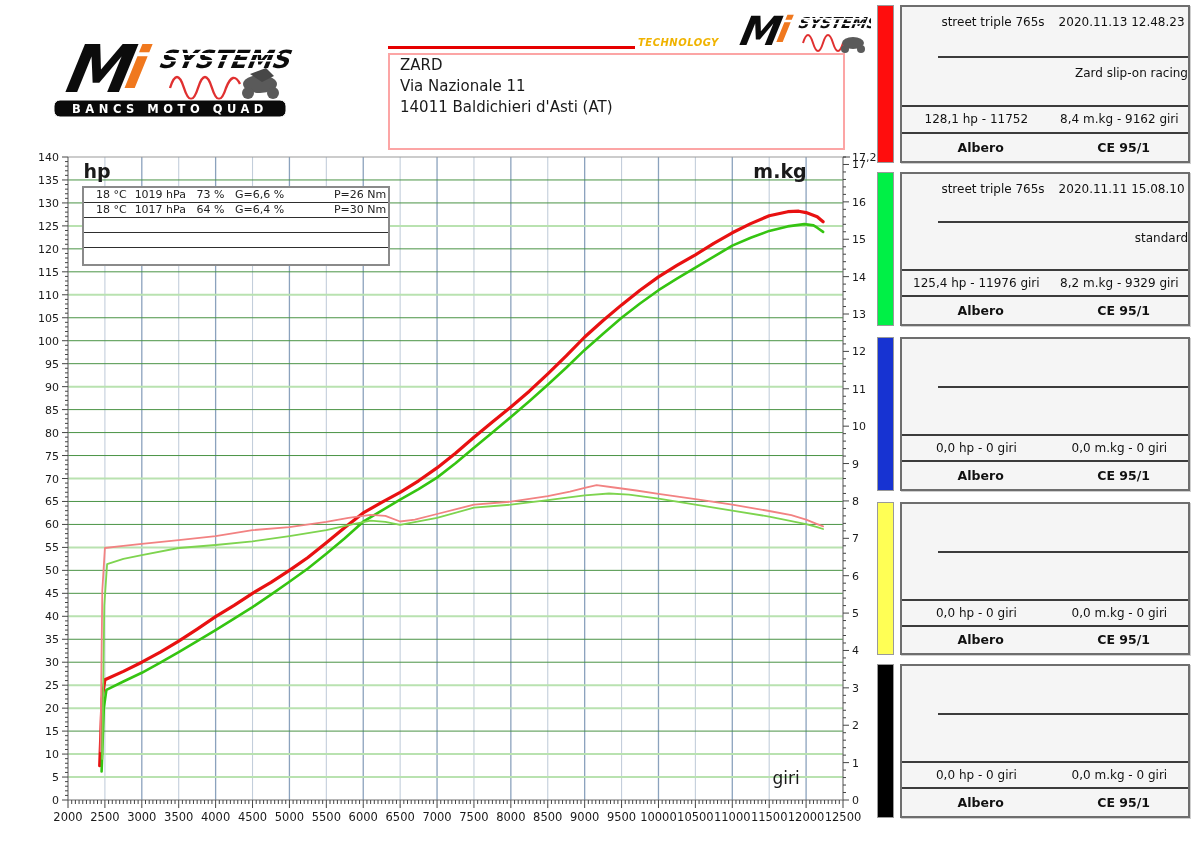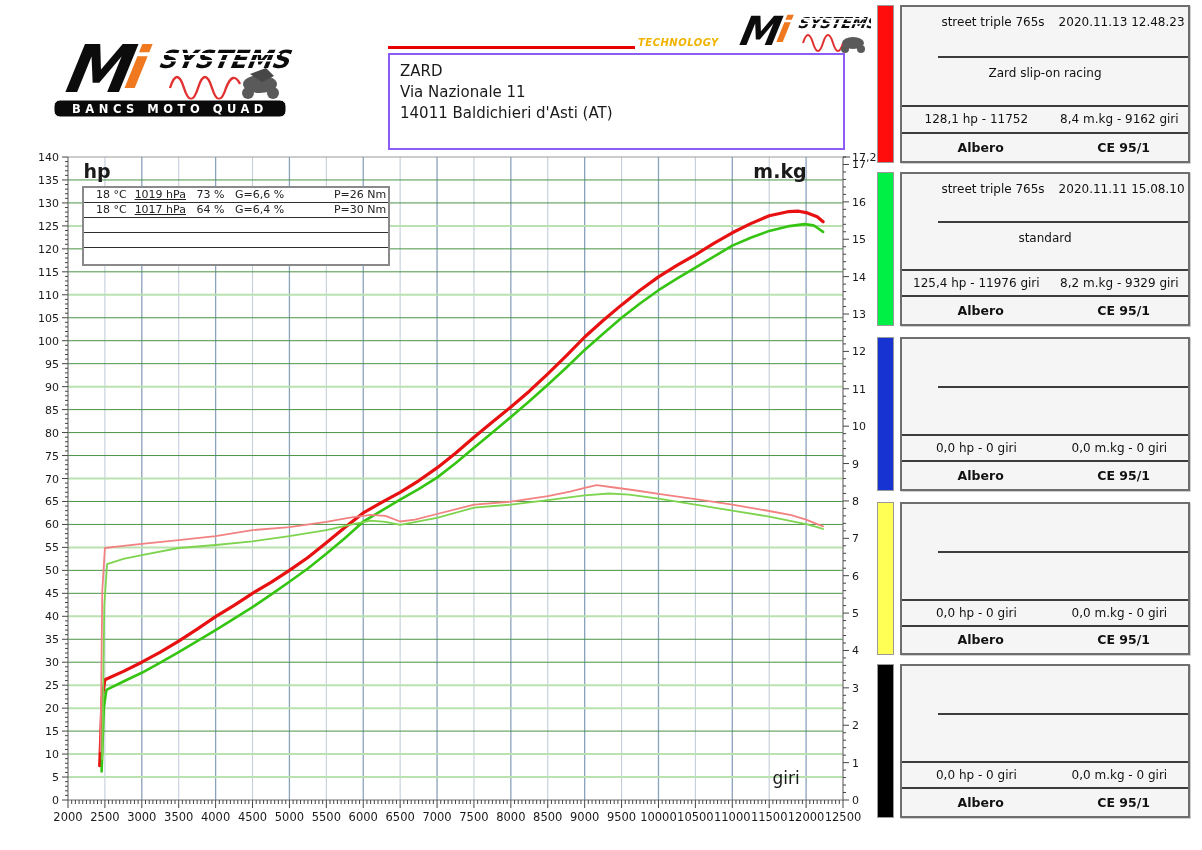--- a/index.html
+++ b/index.html
@@ -1,42 +1,42 @@
 <!DOCTYPE html>
 <html><head>
 <meta charset="utf-8">
 <style>
   html,body{margin:0;padding:0;background:#fff;}
   body{font-family:"DejaVu Sans","Liberation Sans",sans-serif;color:#111;}
   #page{position:relative;width:1202px;height:850px;background:#fff;overflow:hidden;}
 
   
   #logo-main{position:absolute;left:52px;top:26px;width:258px;height:96px;}
-  #client-box{position:absolute;left:388px;top:53px;width:457px;height:97px;border:2px solid #8b5cf6;background:#fff;box-sizing:border-box;padding:6px 10px;font-size:15px;line-height:21px;color:#1a1a1a;}
+  #client-box{position:absolute;left:388px;top:53px;width:457px;height:97px;border:2px solid #fca5a5;background:#fff;box-sizing:border-box;padding:0 10px;font-size:15px;line-height:21px;color:#1a1a1a;}
   #red-rule{position:absolute;left:388px;top:46px;width:247px;height:3px;background:#e60000;}
   #tech-label{position:absolute;left:638px;top:37px;font-size:10px;font-style:italic;font-weight:bold;color:#f0b300;letter-spacing:.5px;}
   #logo-small{position:absolute;left:731px;top:5px;width:140px;height:52px;}
 
   
   #chart-wrap{position:absolute;left:0;top:0;width:880px;height:850px;}
   #chart-svg{position:absolute;left:0;top:0;}
   #weather-box{position:absolute;left:82px;top:186px;width:308px;height:80px;border:2px solid #8a8a8a;background:#fff;box-sizing:border-box;}
   .wrow{height:15px;border-bottom:1px solid #2e2e2e;display:flex;align-items:flex-start;padding-left:12px;font-size:11px;color:#222;box-sizing:border-box;}
   .wrow:last-child{border-bottom:none;}
   .wcell{display:inline-block;}
-  .wc0{width:50px;} .wc1{width:80px;text-decoration:underline;} .wc2{width:50px;} .wc3{width:84px;} .wc4{width:70px;margin-left:34px;}
+  .wc0{width:50px;} .wc1{width:80px;} .wc2{width:50px;} .wc3{width:84px;} .wc4{width:70px;margin-left:34px;}
 
   
   #runs-panel{position:absolute;left:877px;top:0;width:313px;height:850px;}
   .run-card{position:absolute;left:0;width:313px;display:flex;}
   .run-bar{width:17px;margin-right:6px;border:1px solid #9a9a9a;box-sizing:border-box;}
   .run-box{flex:1;border:2px solid #6e6e6e;background:#f5f5f5;box-sizing:border-box;display:flex;flex-direction:column;box-shadow:1px 1px 0 #cfcfcf;}
   .run-row{box-sizing:border-box;}
   .rr-title{flex:1.55;border-bottom:2px solid #3c3c3c;display:flex;justify-content:center;gap:14px;padding-top:8px;font-size:12px;margin-left:36px;}
-  .rr-config{flex:1.5;border-bottom:2px solid #3c3c3c;display:flex;justify-content:center;padding-top:8px;font-size:12px;}
+  .rr-config{flex:1.5;border-bottom:2px solid #3c3c3c;display:flex;justify-content:flex-end;padding-top:8px;font-size:12px;}
   .rr-values{flex:.95;border-bottom:2px solid #3c3c3c;display:grid;grid-template-columns:52% 48%;align-items:center;font-size:12px;}
   .rr-values span{text-align:center;}
   .rr-footer{flex:1.05;display:grid;grid-template-columns:55% 45%;align-items:center;font-size:12.5px;font-weight:bold;}
   .rr-footer span{text-align:center;}
 
   svg text{font-family:"DejaVu Sans","Liberation Sans",sans-serif;}
 </style>
 </head>
 <body>
 

